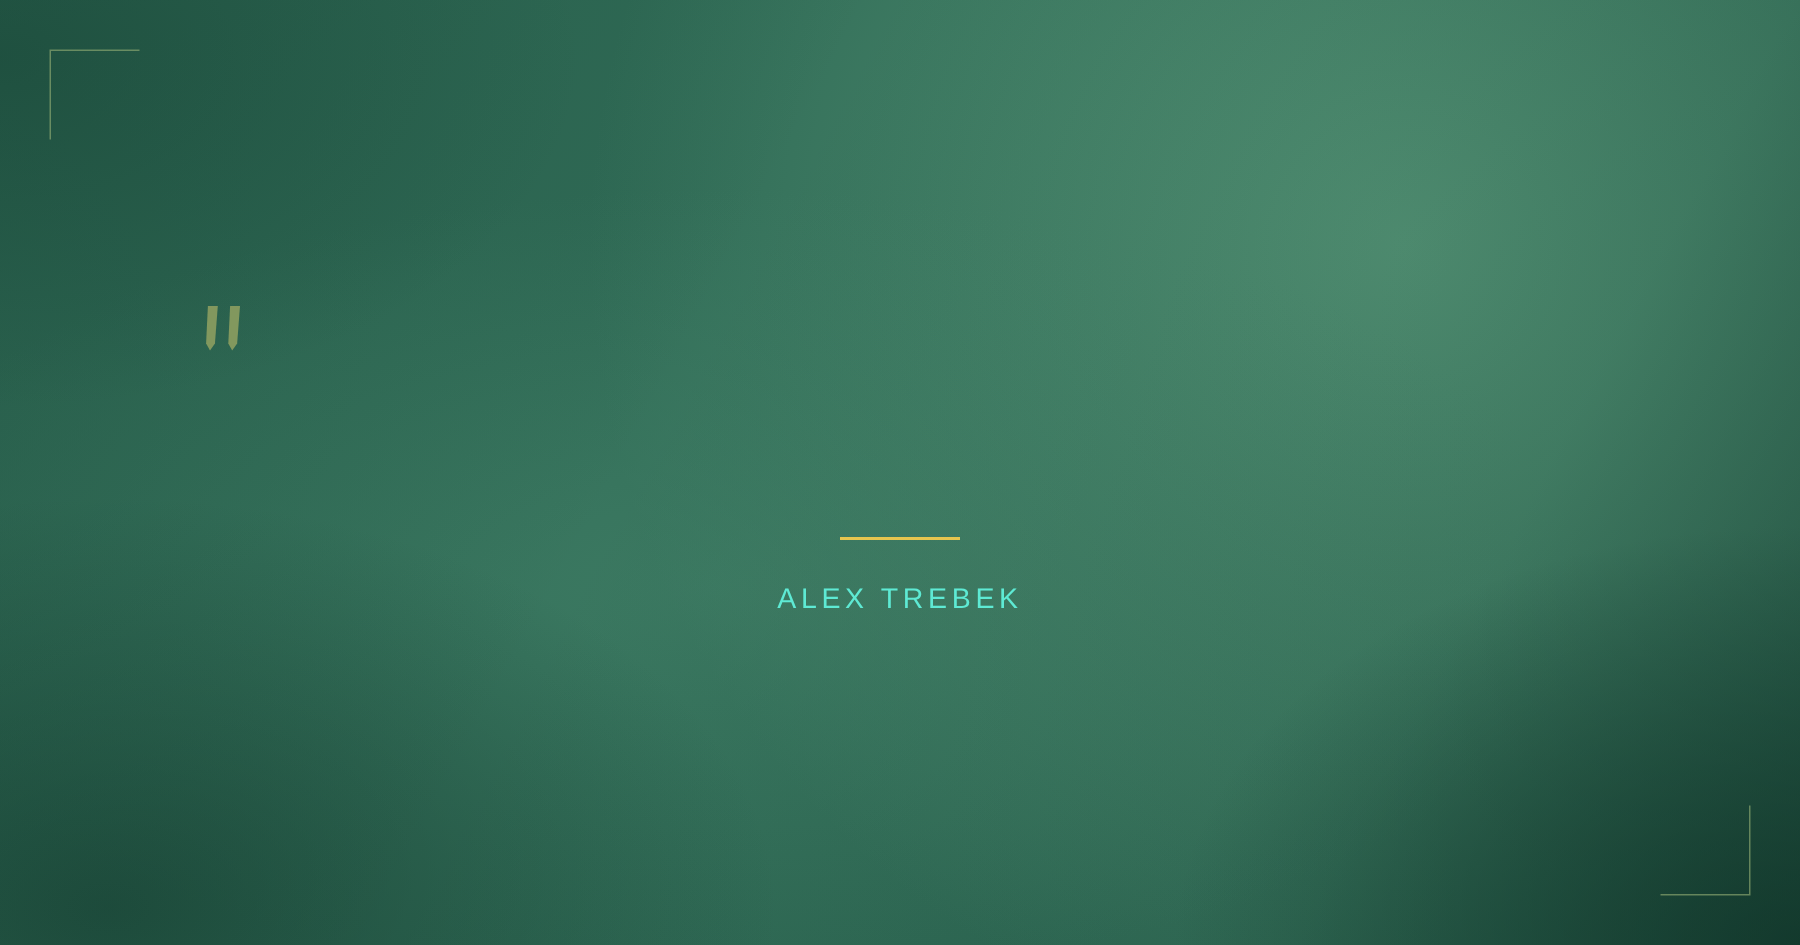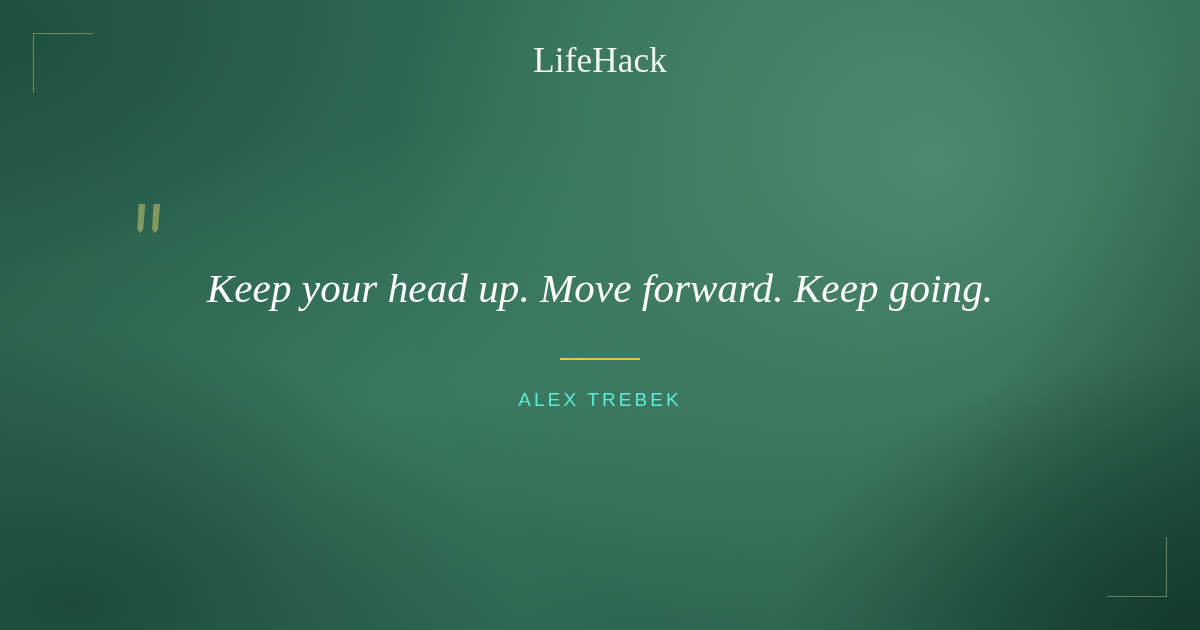--- a/index.html
+++ b/index.html
@@ -149,30 +149,26 @@
   <div class="bg-glow-right"></div>
   <div class="bg-glow-mid"></div>
   <div class="bg-shade-tl"></div>
   <div class="bg-shade-bl"></div>
   <div class="bg-shade-br"></div>
   <div class="bg-vignette"></div>
 
   <div class="corner corner-tl"></div>
   <div class="corner corner-br"></div>
 
-  <div class="logo">LifeHack</div>
 
   <div class="quote-mark">
     <svg width="40" height="40" viewBox="0 0 40 40" aria-hidden="true">
       <path d="M4.6 2.0 L11.2 2.0 L9.3 27.0 L6.0 31.6 L3.4 27.0 Z" fill="#8a9c60" opacity="0.92"></path>
       <path d="M19.4 2.0 L26.0 2.0 L24.1 27.0 L20.8 31.6 L18.2 27.0 Z" fill="#8a9c60" opacity="0.92"></path>
     </svg>
   </div>
 
-  <div class="quote-wrap">
-    <div class="quote-text">Keep your head up. Move forward. Keep going.</div>
-  </div>
 
   <div class="divider"></div>
 
   <div class="author">ALEX TREBEK</div>
 
 </div>
 
 </body></html>

